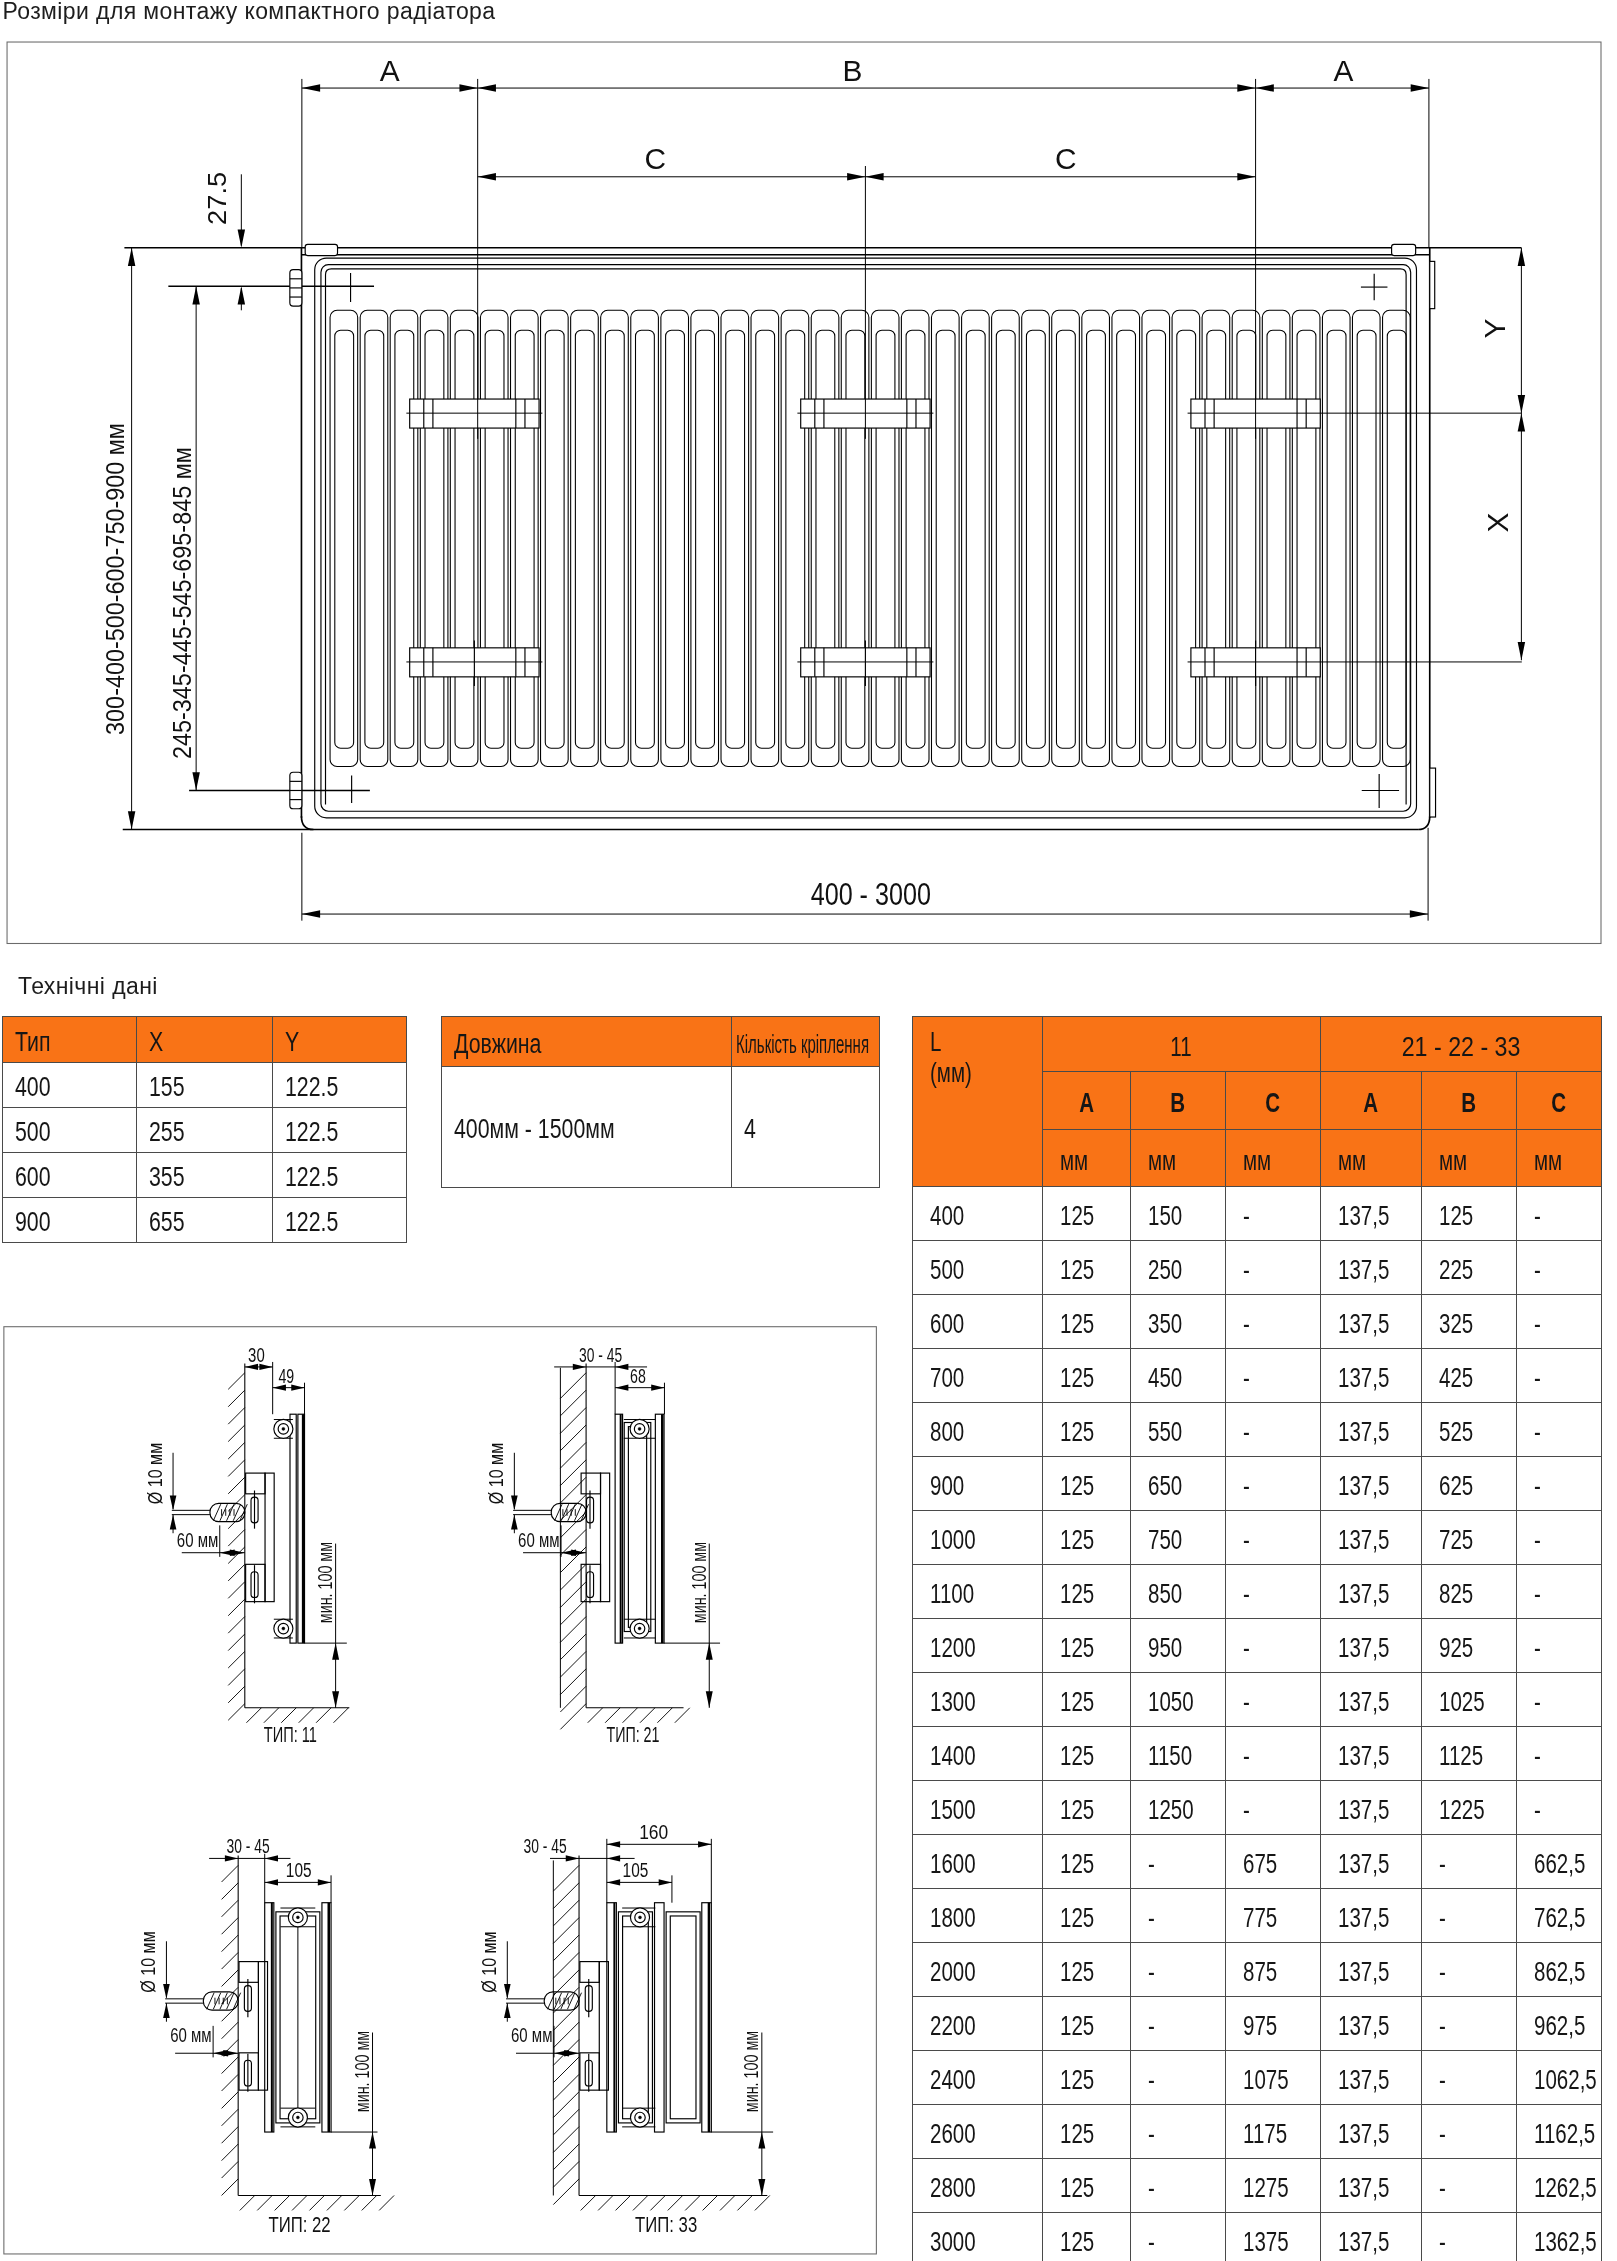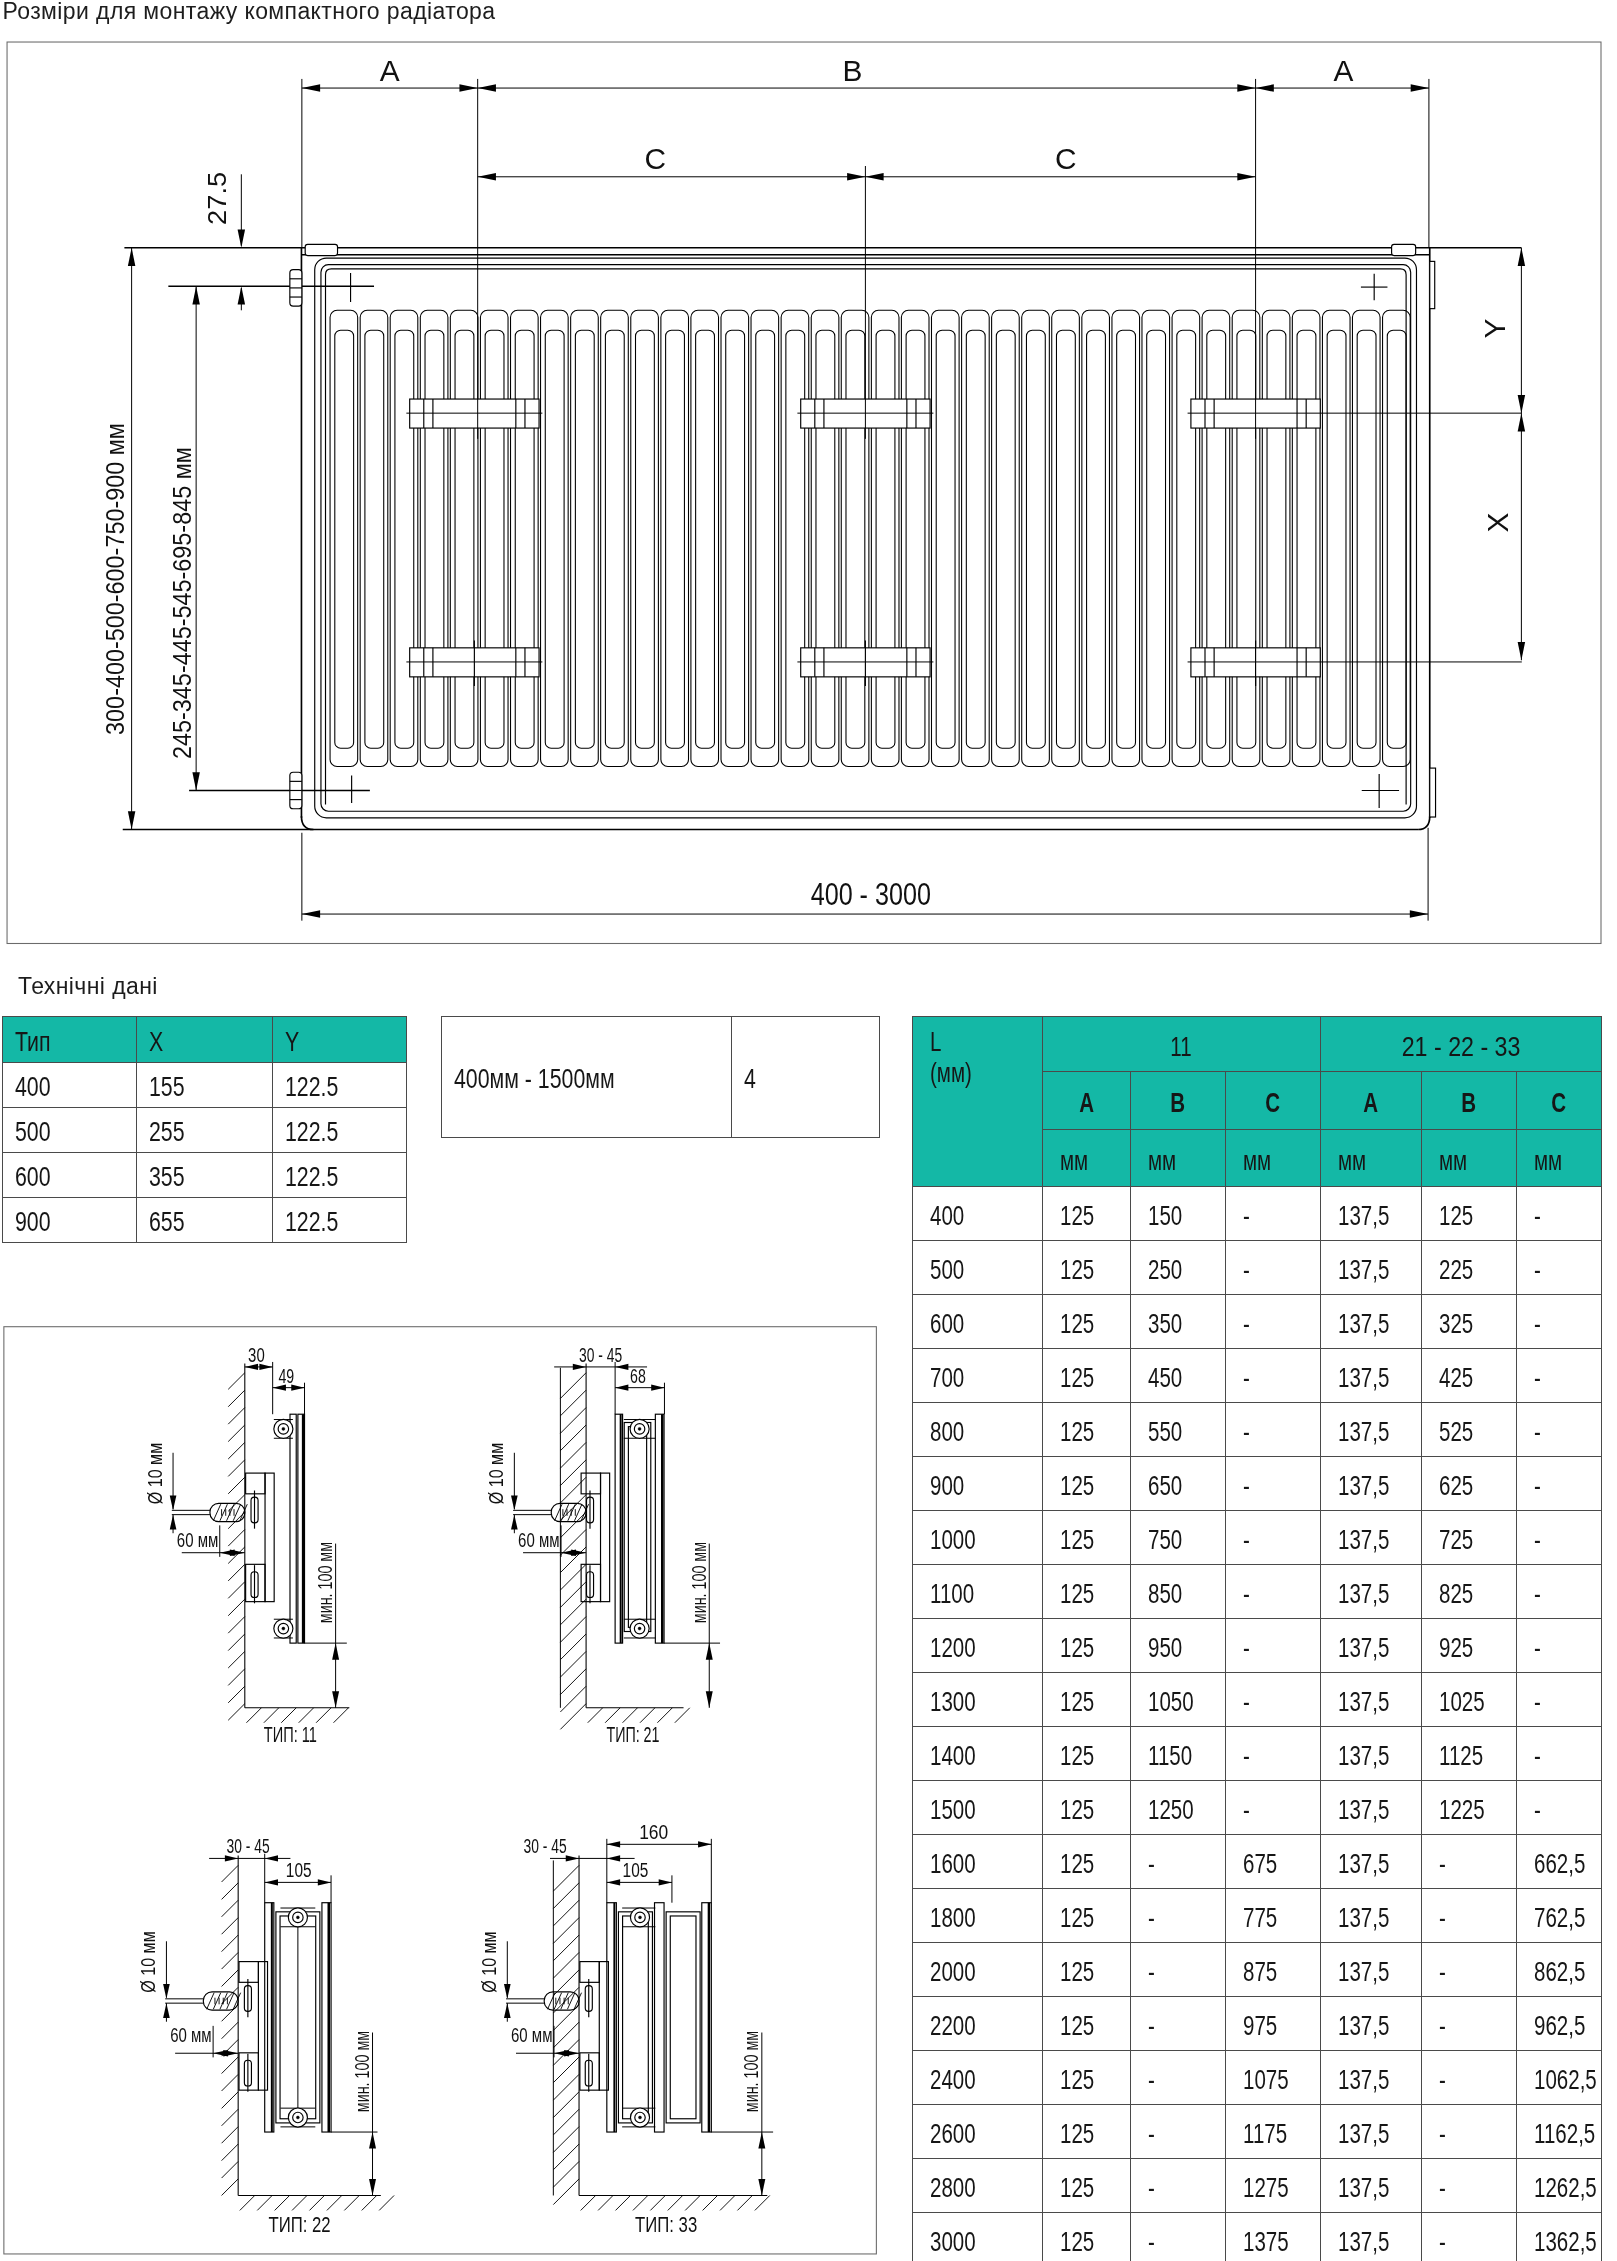--- a/index.html
+++ b/index.html
@@ -3,21 +3,21 @@
 html,body{margin:0;padding:0;width:1618px;height:2261px;background:#fff;
 font-family:"Liberation Sans",sans-serif;position:relative}
 *{box-sizing:border-box}
 .abs{position:absolute}
 svg text{font-family:"Liberation Sans",sans-serif}
 table.t{position:absolute;border-collapse:collapse;table-layout:fixed}
 .t td{border:0.8px solid #4a4a4a;color:#161616;vertical-align:middle;
 padding:5.8px 0 0 12.4px;font-size:27px;overflow:hidden;white-space:nowrap}
 .t3 td{padding-left:17.4px;padding-top:6.6px}
 .t3 .cx{transform:scaleX(0.76)}
-.t td.h{background:#14b8a6}
+.t td.h{background:#f97316}
 .t td.hc{text-align:center;padding-left:0}
 .cx{display:inline-block;transform:scaleX(0.79);transform-origin:0 50%}
 .hc .cx{transform-origin:50% 50%}
 .cn{display:inline-block;transform:scaleX(0.6);transform-origin:0 50%;font-size:25px}
 .b{font-weight:700}
 .title{color:#1d1d1d;font-size:23px;letter-spacing:0.4px}
 </style></head><body>
 <div class="abs title" style="left:2.5px;top:-2.5px">Розміри для монтажу компактного радіатора</div>
 <div class="abs title" style="left:18px;top:973px">Технічні дані</div>
 <svg class="abs" style="left:0;top:0" width="1618" height="954" viewBox="0 0 1951 1150">
@@ -245,20 +245,24 @@
         <td><span class="cx">122.5</span></td>
       </tr>
     </tbody>
   </table>
 <table class="t" style="left:441px;top:1016px;width:438px">
     <colgroup>
       <col style="width:290px">
       <col style="width:148px">
     </colgroup>
     <tbody>
+      <tr style="height:50px">
+        <td class="h"><span class="cx">Довжина</span></td>
+        <td class="h" style="padding-left:4.1px"><span class="cn">Кількість кріплення</span></td>
+      </tr>
       <tr style="height:121px">
         <td><span class="cx">400мм - 1500мм</span></td>
         <td><span class="cx">4</span></td>
       </tr>
     </tbody>
   </table>
 <table class="t t3" style="left:912px;top:1016px;width:688px">
     <colgroup>
       <col style="width:130px">
       <col style="width:88px">

